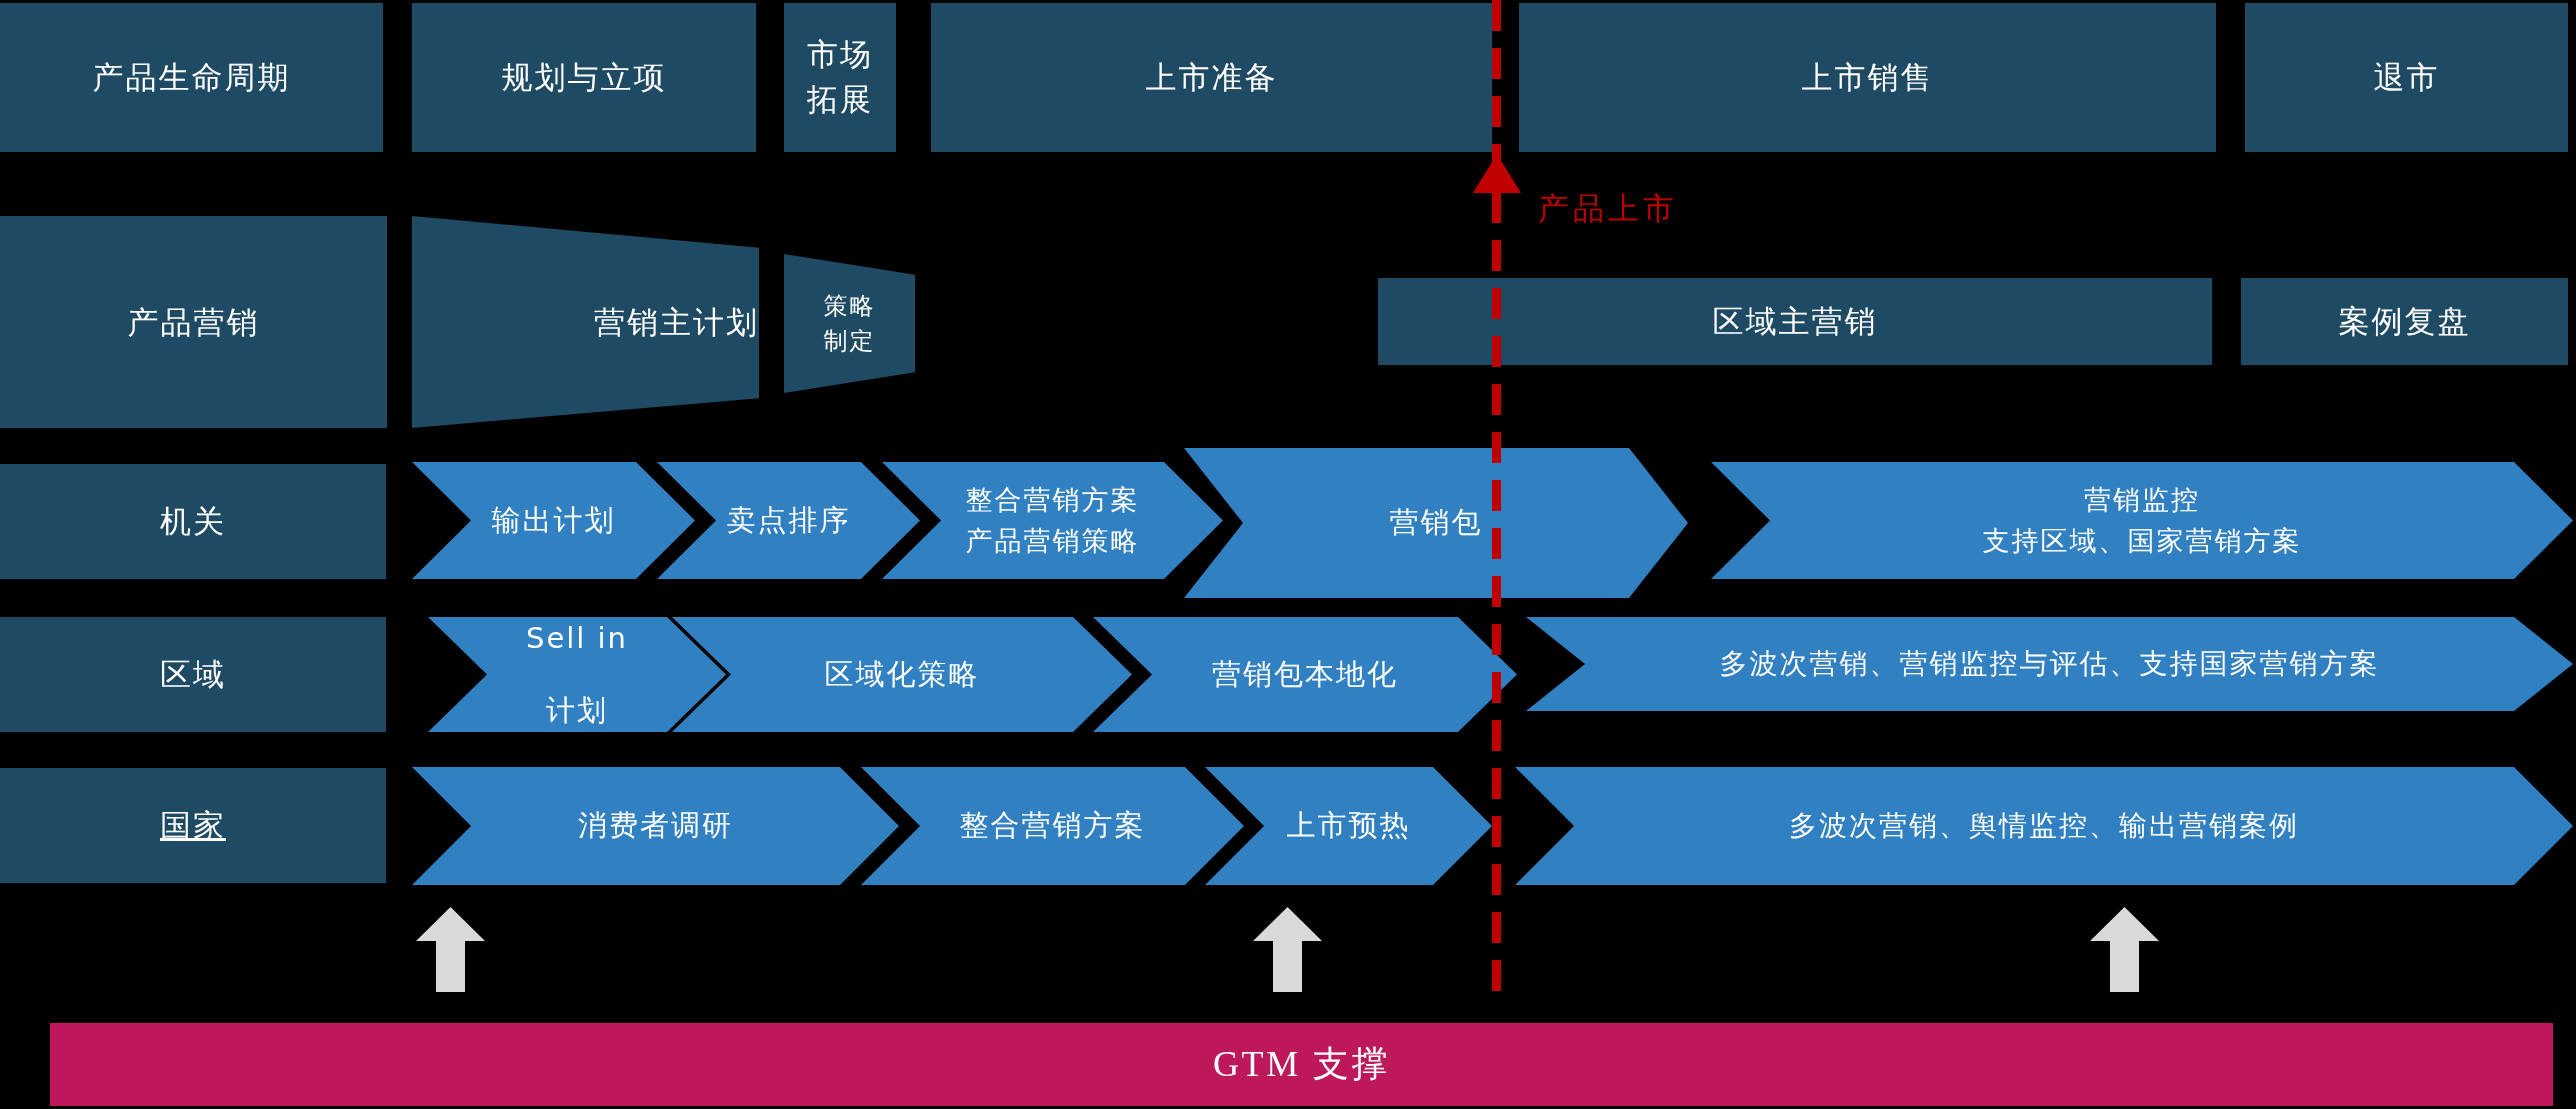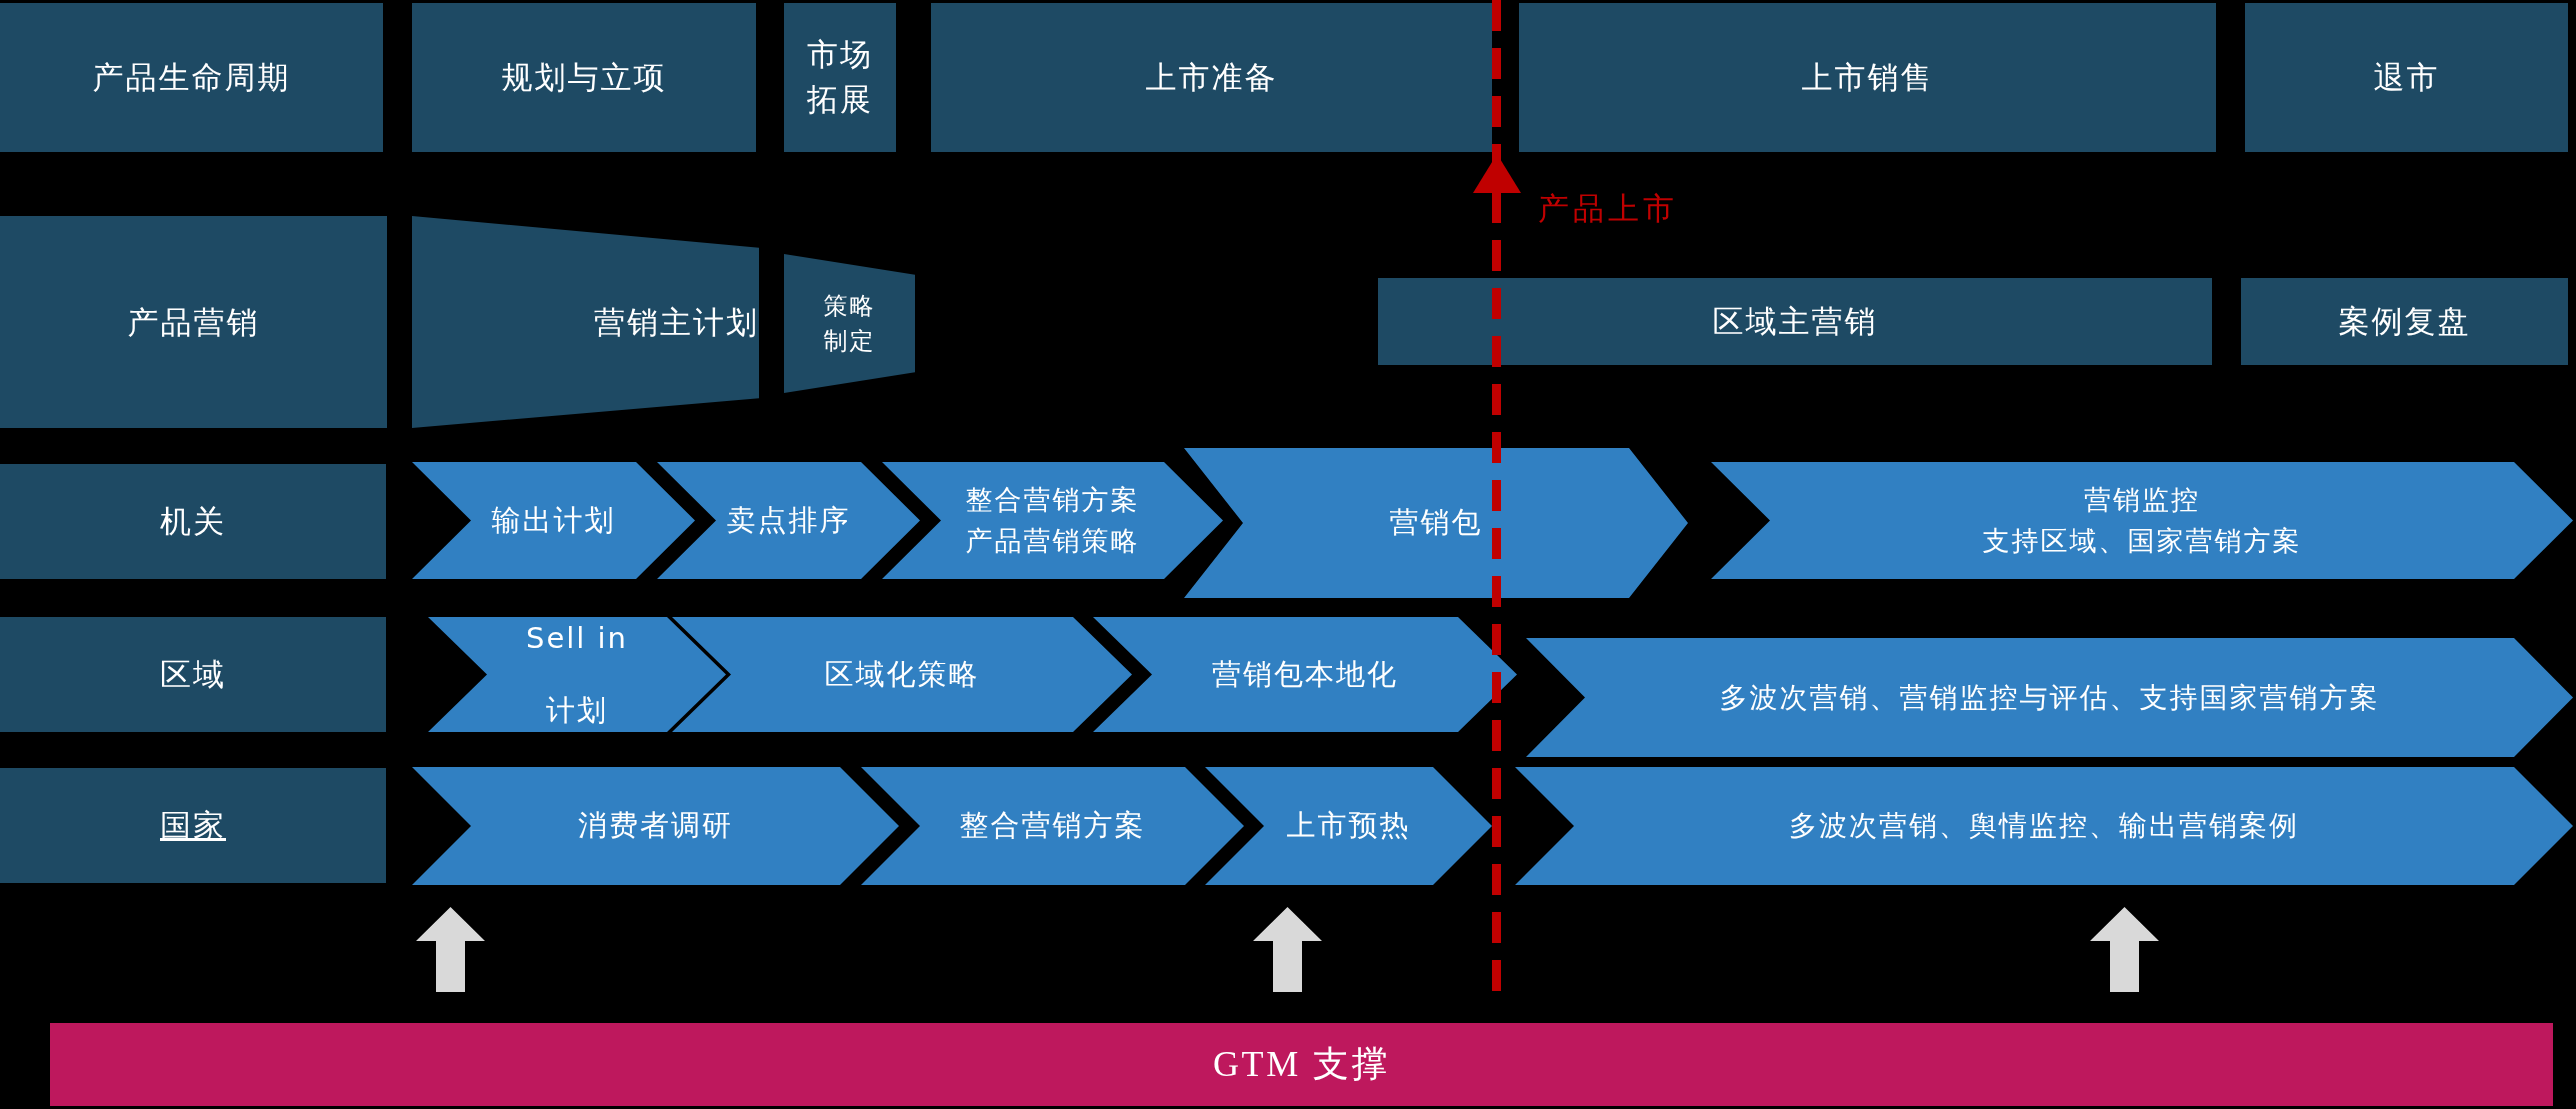--- a/index.html
+++ b/index.html
@@ -113,21 +113,21 @@
   <div class="abs chev" style="left:428px;top:617px;width:298px;height:115px;justify-content:space-between;">
     <span>Sell in</span>
     <span>计划</span>
   </div>
   <div class="abs chev" style="left:672px;top:617px;width:460px;height:115px;">
     <span>区域化策略</span>
   </div>
   <div class="abs chev" style="left:1093px;top:617px;width:424px;height:115px;">
     <span>营销包本地化</span>
   </div>
-  <div class="abs chev long" style="left:1526px;top:617px;width:1047px;height:119px;margin-top:21px;">
+  <div class="abs chev long" style="left:1526px;top:617px;width:1047px;height:94px;">
     <span>多波次营销、营销监控与评估、支持国家营销方案</span>
   </div>
 
   <div class="abs box" style="left:0;top:768px;width:386px;height:115px;text-decoration:underline;">
     <span>国家</span>
   </div>
   <div class="abs chev" style="left:412px;top:767px;width:487px;height:118px;">
     <span>消费者调研</span>
   </div>
   <div class="abs chev" style="left:861px;top:767px;width:383px;height:118px;">

